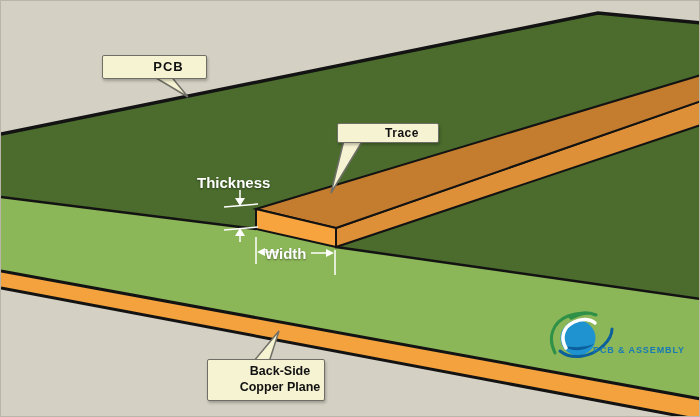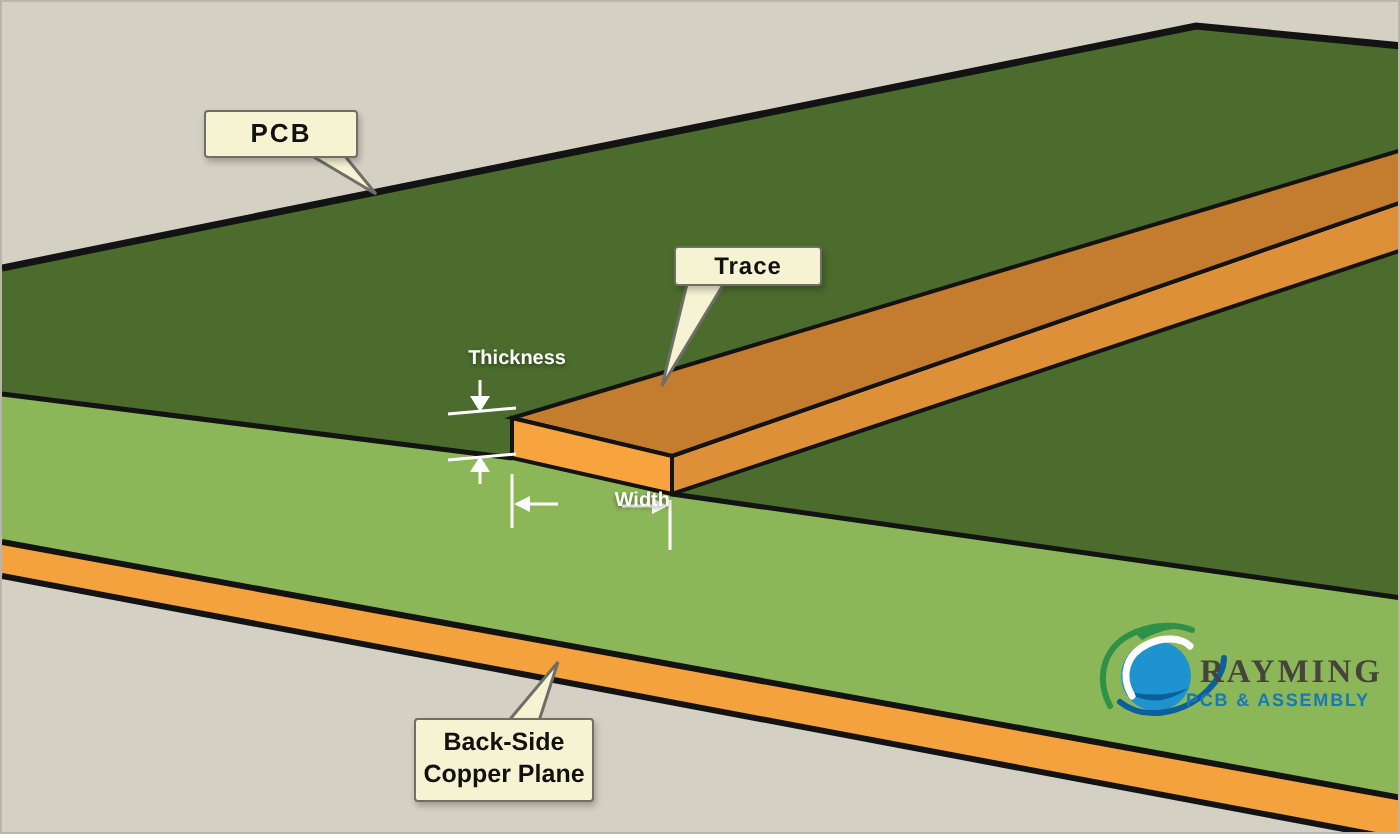--- a/index.html
+++ b/index.html
@@ -6,25 +6,25 @@
   #stage{
     position:relative;width:700px;height:417px;overflow:hidden;
     font-family:"Liberation Sans",sans-serif;
     border:1px solid #b9b6a9;box-sizing:border-box;
   }
   #scene{position:absolute;left:0;top:0;}
   .callout{
     position:absolute;display:flex;align-items:center;justify-content:center;
     border:1.5px solid #6f6f68;background:#f6f3d2;border-radius:2px;
     font-weight:bold;color:#111;box-shadow:1px 2px 3px rgba(0,0,0,0.25);
-    text-align:center;line-height:1.25;
+    text-align:center;line-height:1.25;padding-left:28px;
   }
   .dimlabel{
-    position:absolute;color:#fff;font-weight:bold;font-size:10px;
-    text-align:right;text-shadow:0 1px 2px rgba(0,0,0,0.45);
+    position:absolute;color:#fff;font-weight:bold;font-size:15px;
+    text-align:left;text-shadow:0 1px 2px rgba(0,0,0,0.45);
     white-space:nowrap;
   }
   #pcb-callout{left:101px;top:54px;width:75px;height:22px;font-size:13px;letter-spacing:1px;}
   #trace-callout{left:336px;top:122px;width:72px;height:18px;font-size:12px;letter-spacing:0.5px;}
   #backside-callout{left:206px;top:358px;width:88px;height:40px;font-size:12.5px;flex-direction:column;}
   #thickness-label{left:196px;top:173px;width:86px;}
   #width-label{left:264px;top:244px;width:70px;}
   #logo{position:absolute;left:548px;top:308px;width:152px;height:55px;}
   #logo-name{
     position:absolute;left:51px;top:17px;
@@ -99,17 +99,16 @@
 
   <div id="logo">
     <svg width="152" height="55" viewBox="0 0 152 55">
       <circle cx="29" cy="29" r="17.5" fill="#1f93d0"></circle>
       <path d="M12.5,36 Q29,47 45.5,35 Q30,41 12.5,36 Z" fill="#0b5f9b"></path>
       <path d="M17,39 C11,29 14,18 25,13 C33,9 42,10 46,14" fill="none" stroke-width="3.5" stroke-linecap="round" stroke="#ffffff"></path>
       <path d="M6,44 C-2,28 4,13 19,7 C29,3 40,3 47,6" fill="none" stroke-width="3" stroke-linecap="round" stroke="#2e9147"></path>
       <path d="M19,8 Q32,0 48,5 Q34,4 22,11 Z" fill="#2e9147"></path>
       <path d="M11,42 C22,51 42,49 55,36 C60,31 63,25 63,20" fill="none" stroke-width="3" stroke-linecap="round" stroke="#0b5f9b"></path>
     </svg>
-    <div id="logo-name" style="color: rgb(69, 68, 60);">RAYMING</div>
     <div id="logo-tagline" style="color: rgb(23, 121, 181);">PCB &amp; ASSEMBLY</div>
   </div>
 
 </div>
 
 </body></html>

